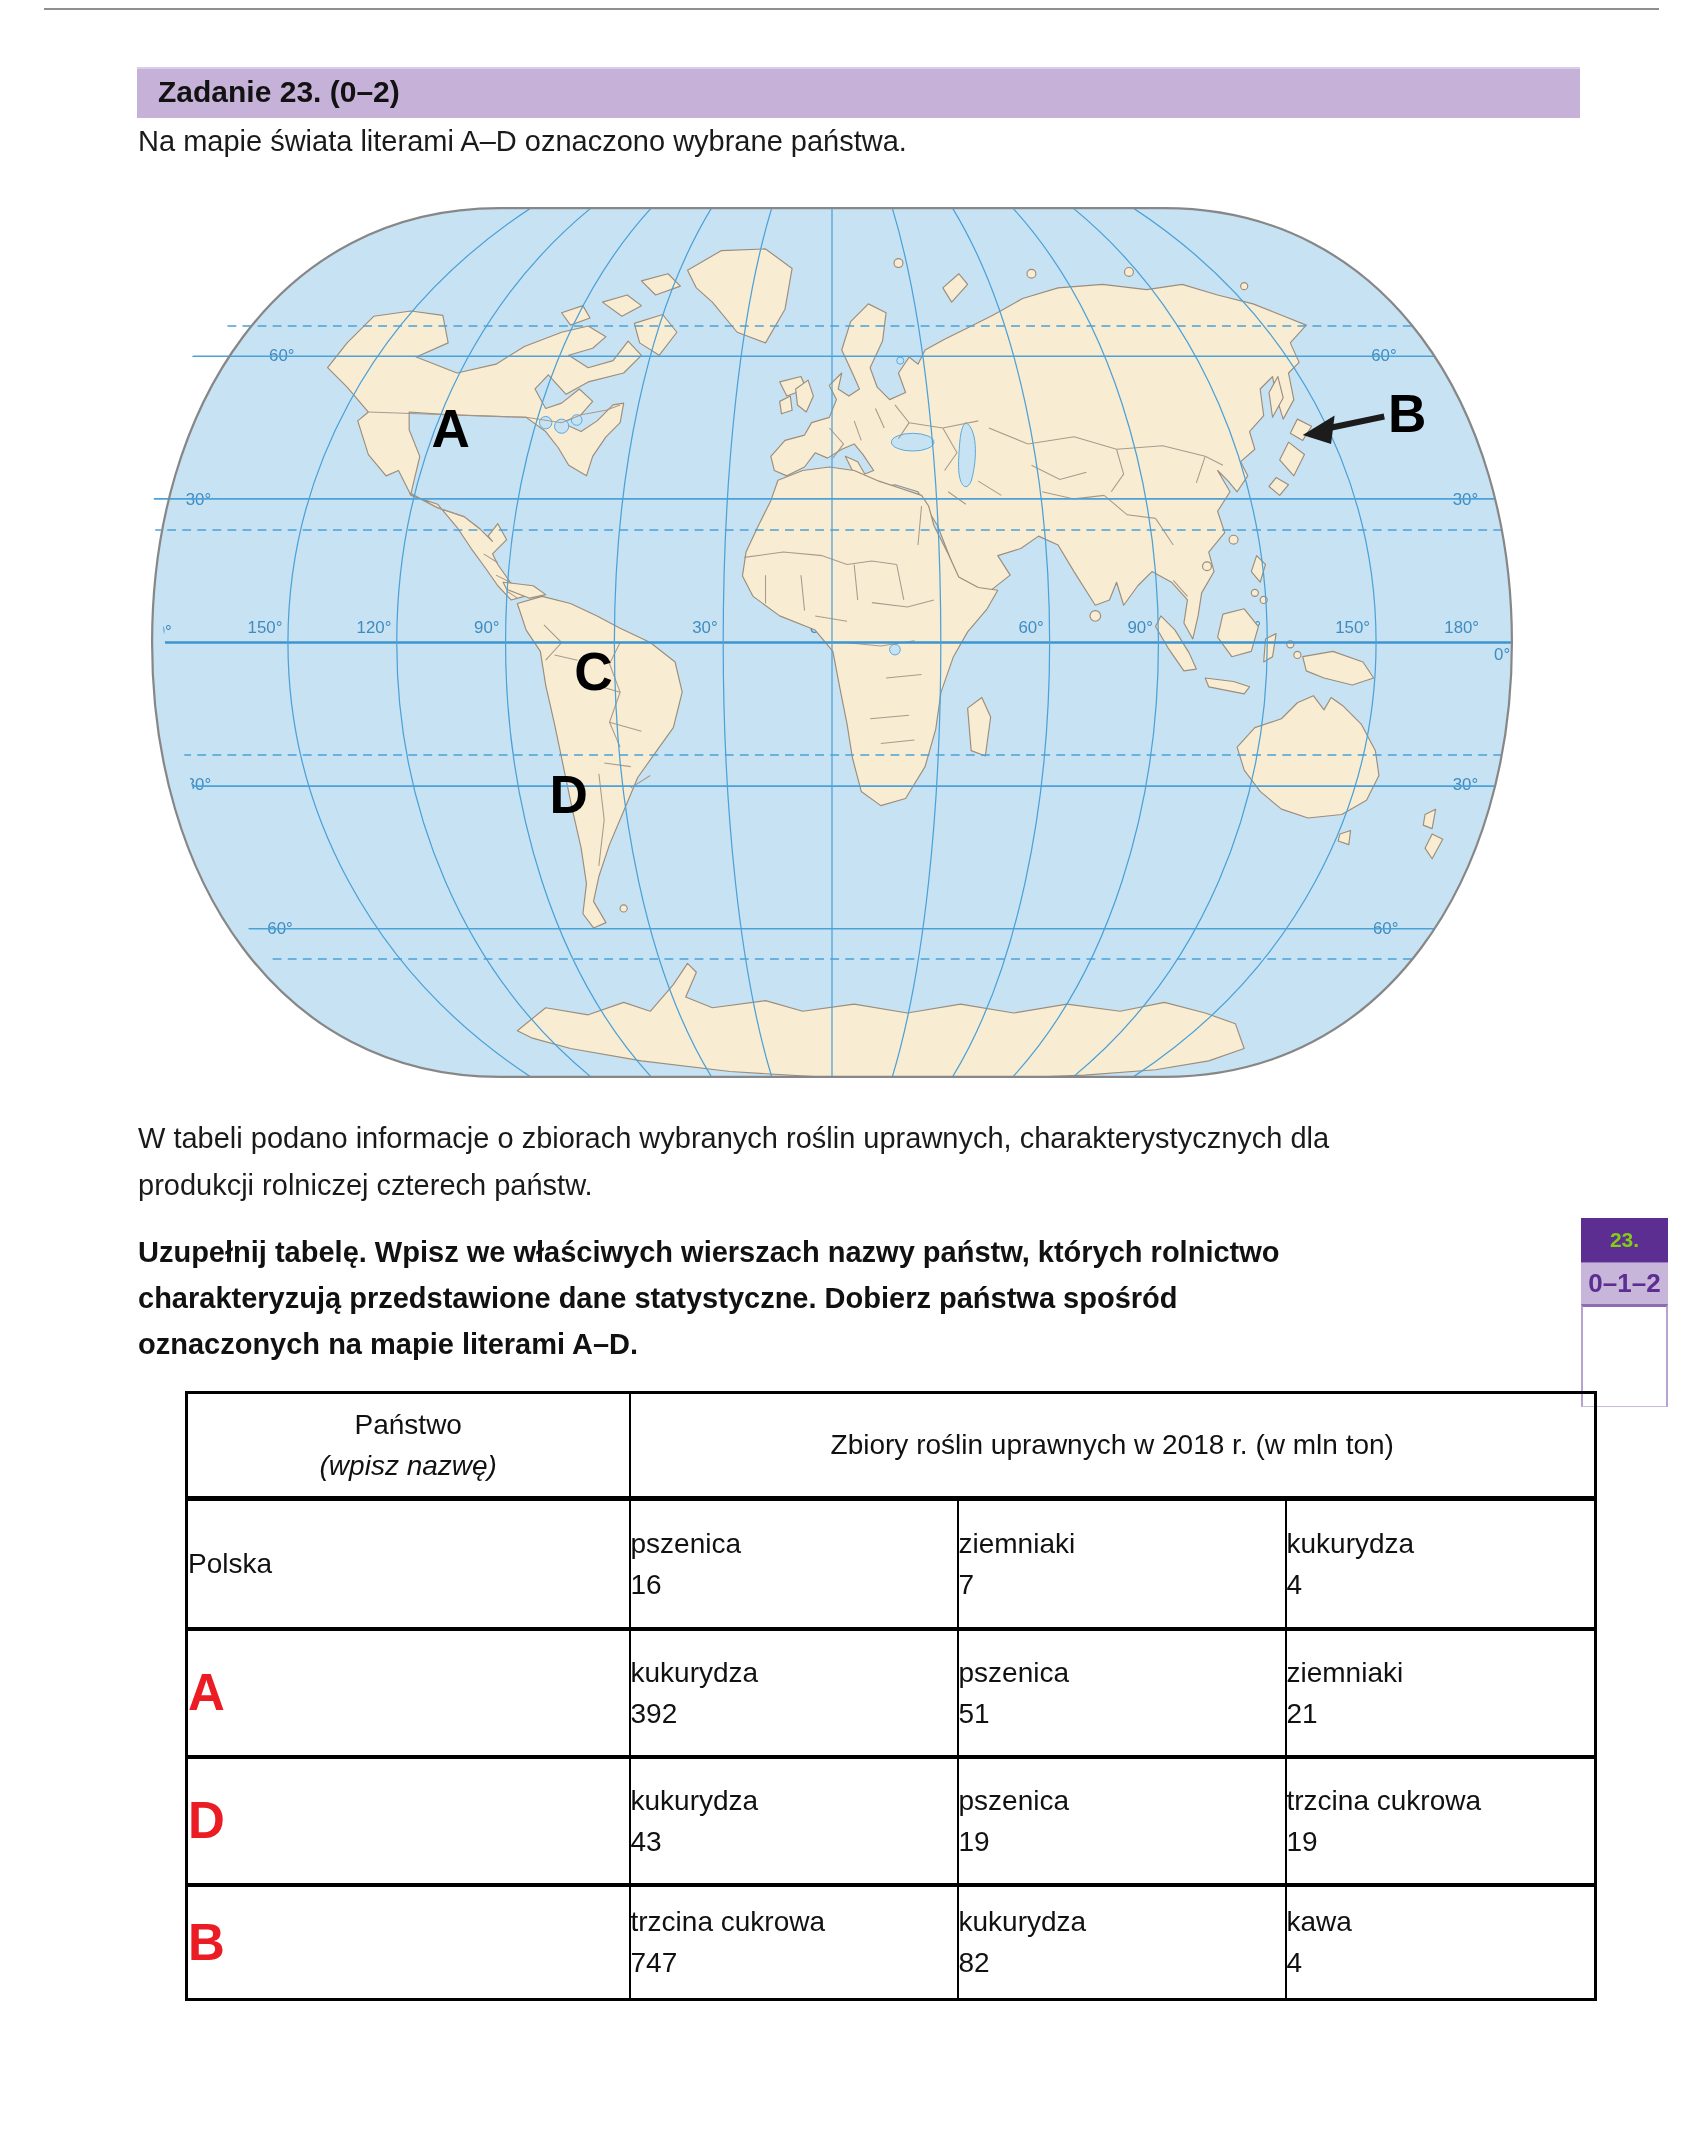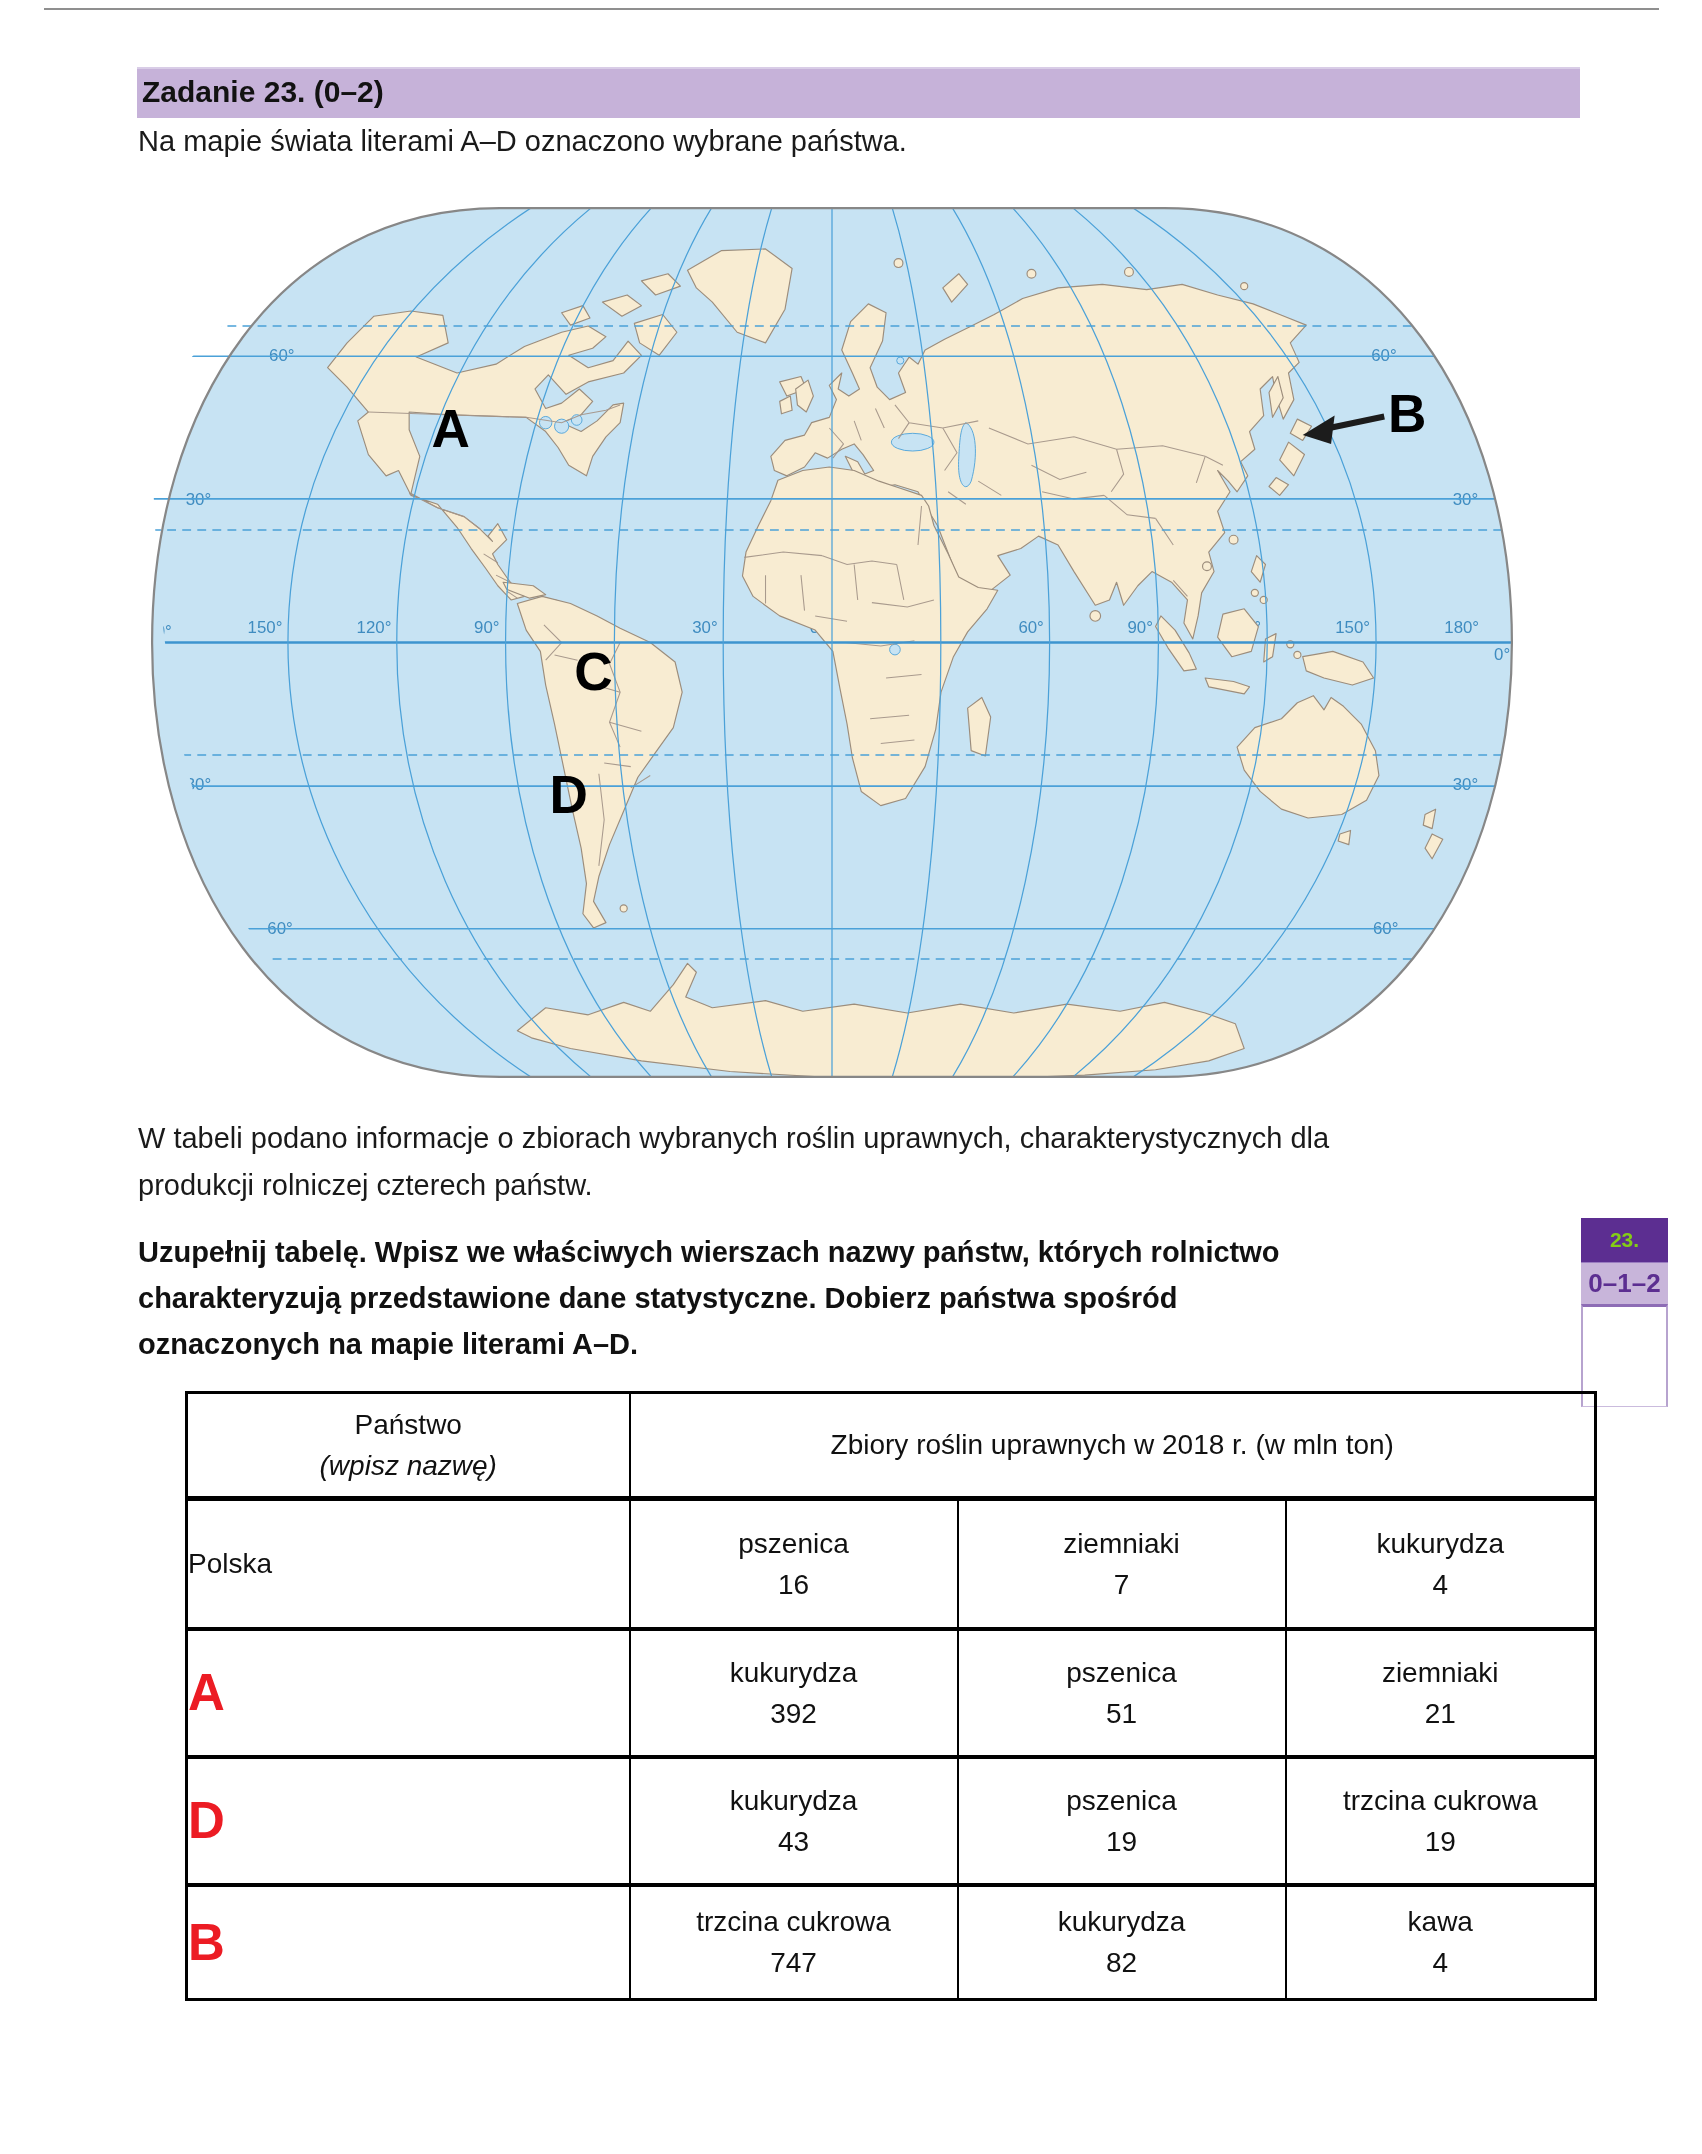--- a/index.html
+++ b/index.html
@@ -1,21 +1,21 @@
 <!DOCTYPE html>
 <html style="font-size:14px"><head>
 <meta charset="utf-8">
 <style>
   html,body{margin:0;padding:0;background:#ffffff;}
   #page{position:relative;width:1702px;height:2155px;background:#ffffff;overflow:hidden;
         font-family:"Liberation Sans",sans-serif;color:#1a1a1a;}
   .topline{position:absolute;left:44px;top:8px;width:1615px;height:1.8px;background:#8f8f8f;}
   #taskbar{position:absolute;left:137px;top:67px;width:1443px;height:51px;background:#c6b2d9;
            border-top:2.7px solid #d9cde7;box-sizing:border-box;
-           font-weight:bold;font-size:30px;line-height:46px;padding-left:5px;color:#121212;}
+           font-weight:bold;font-size:30px;line-height:46px;padding-left:21px;color:#121212;}
   #intro{position:absolute;left:138px;top:125px;font-size:29px;color:#1a1a1a;}
   #mapwrap{position:absolute;left:145px;top:199px;width:1374px;height:887px;}
   .para{position:absolute;left:138px;font-size:29px;color:#1a1a1a;}
   #p2{top:1115px;line-height:47px;}
   #p3{top:1229px;line-height:46px;font-weight:bold;color:#111;}
   #badge{position:absolute;left:1581px;top:1218px;width:87px;}
   #badge .num{height:44px;background:#5c2e91;color:#84cc16;font-weight:bold;font-size:21px;
               display:flex;align-items:center;justify-content:center;}
   #badge .scale{height:41px;background:#c8b5da;color:#5c2e91;font-weight:bold;font-size:26px;
               display:flex;align-items:center;justify-content:center;border-top:1.8px solid #9a7cc0;}
@@ -24,21 +24,21 @@
               box-sizing:border-box;}
   #crops-table{position:absolute;left:137px;top:1391px;width:1410px;border-collapse:collapse;
               table-layout:fixed;font-size:28px;color:#111;margin-left:48px;}
   #crops-table{border:3.5px solid #000;}
   #crops-table td{border:2.7px solid #000;vertical-align:middle;padding:0;}
   #crops-table tr.hdr td{border-bottom:5.3px solid #000;}
   #crops-table tr.body td{border-top:4.4px solid #000;}
   td.chead{text-align:center;line-height:41px;}
   td.chead .it{font-style:italic;}
   td.crops-title{text-align:center;font-size:28px;}
-  td.cc{text-align:center;line-height:41px;}
+  td.cc{line-height:41px;}
   td.name-cell{padding-left:16px;font-size:28px;}
   td.letter-cell{padding-left:50px;font-size:51px;font-weight:bold;color:#ec1c24;line-height:1;}
   #source{position:absolute;top:2014px;right:155px;font-size:25px;color:#151515;white-space:nowrap;}
   #source .it{font-style:italic;}
   svg text.glabel{font-family:"Liberation Sans",sans-serif;font-size:19px;fill:#3f8cc0;}
   svg text.marker{font-family:"Liberation Sans",sans-serif;font-size:60px;font-weight:bold;fill:#000;}
 </style>
 </head>
 <body>
 

